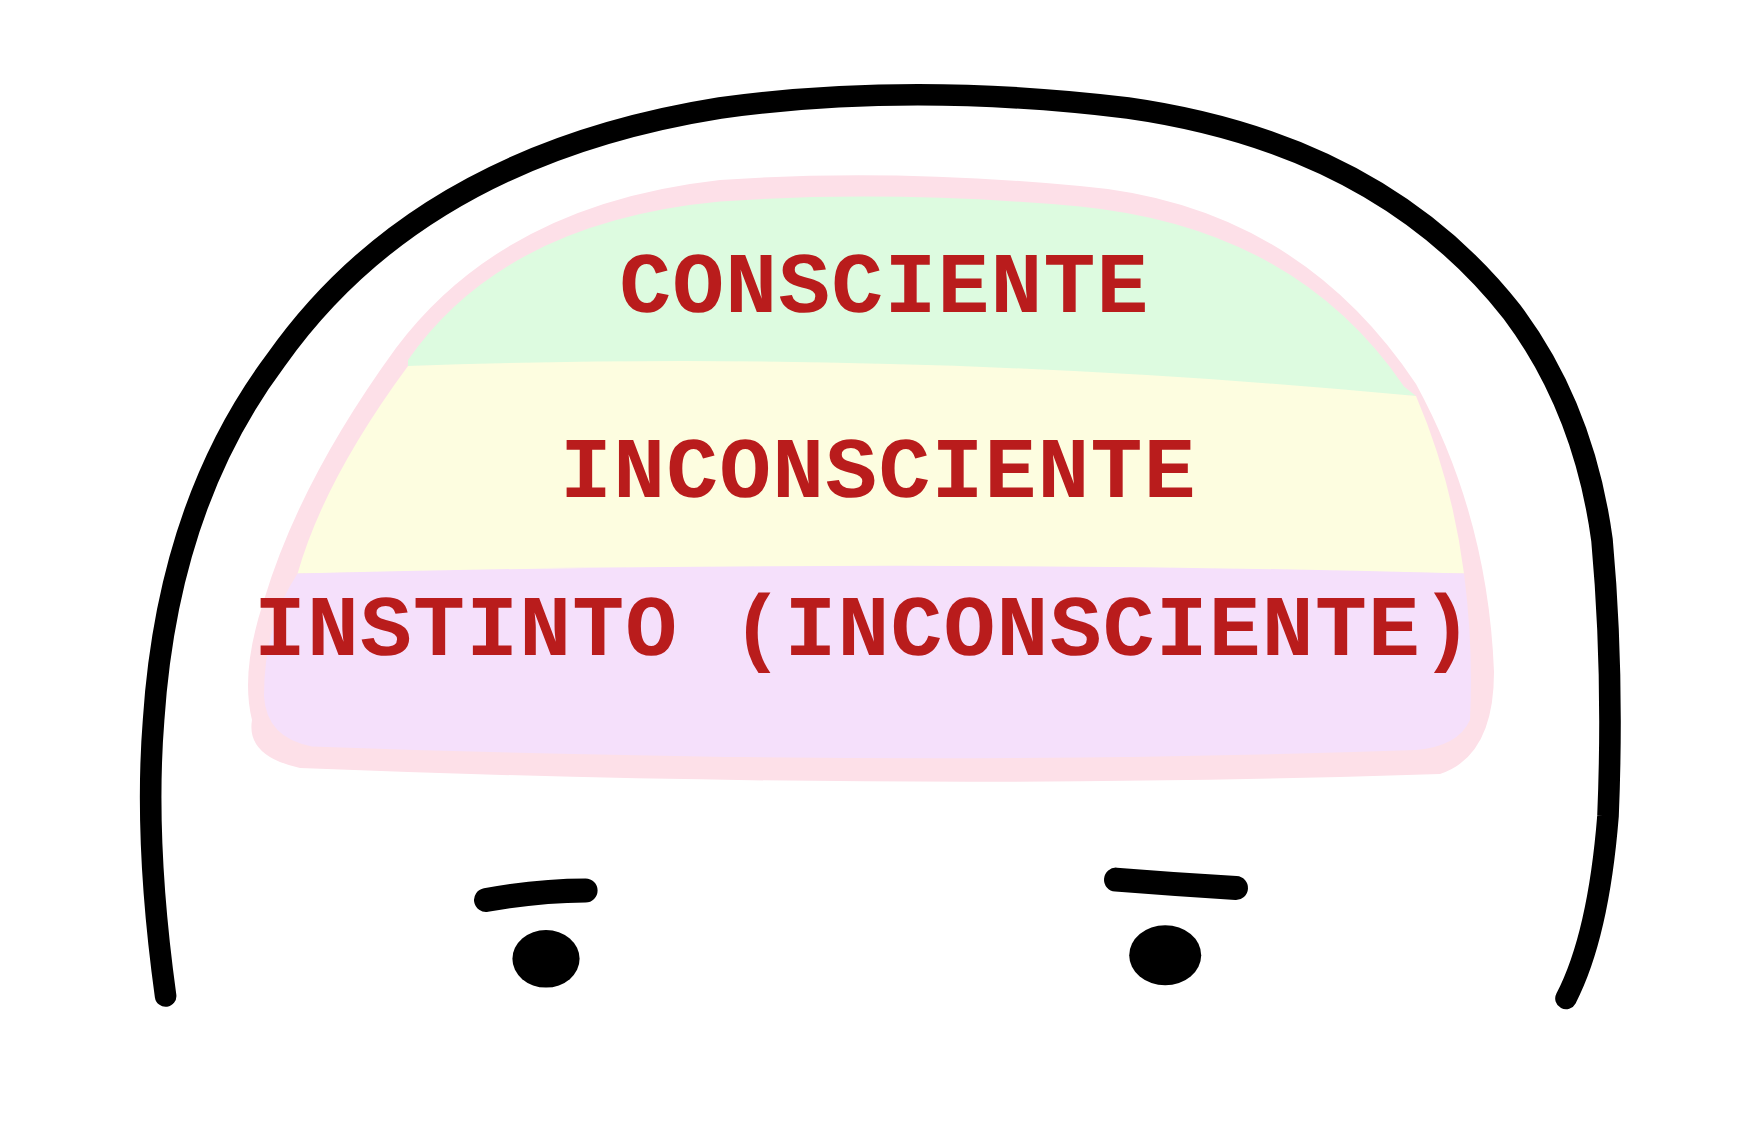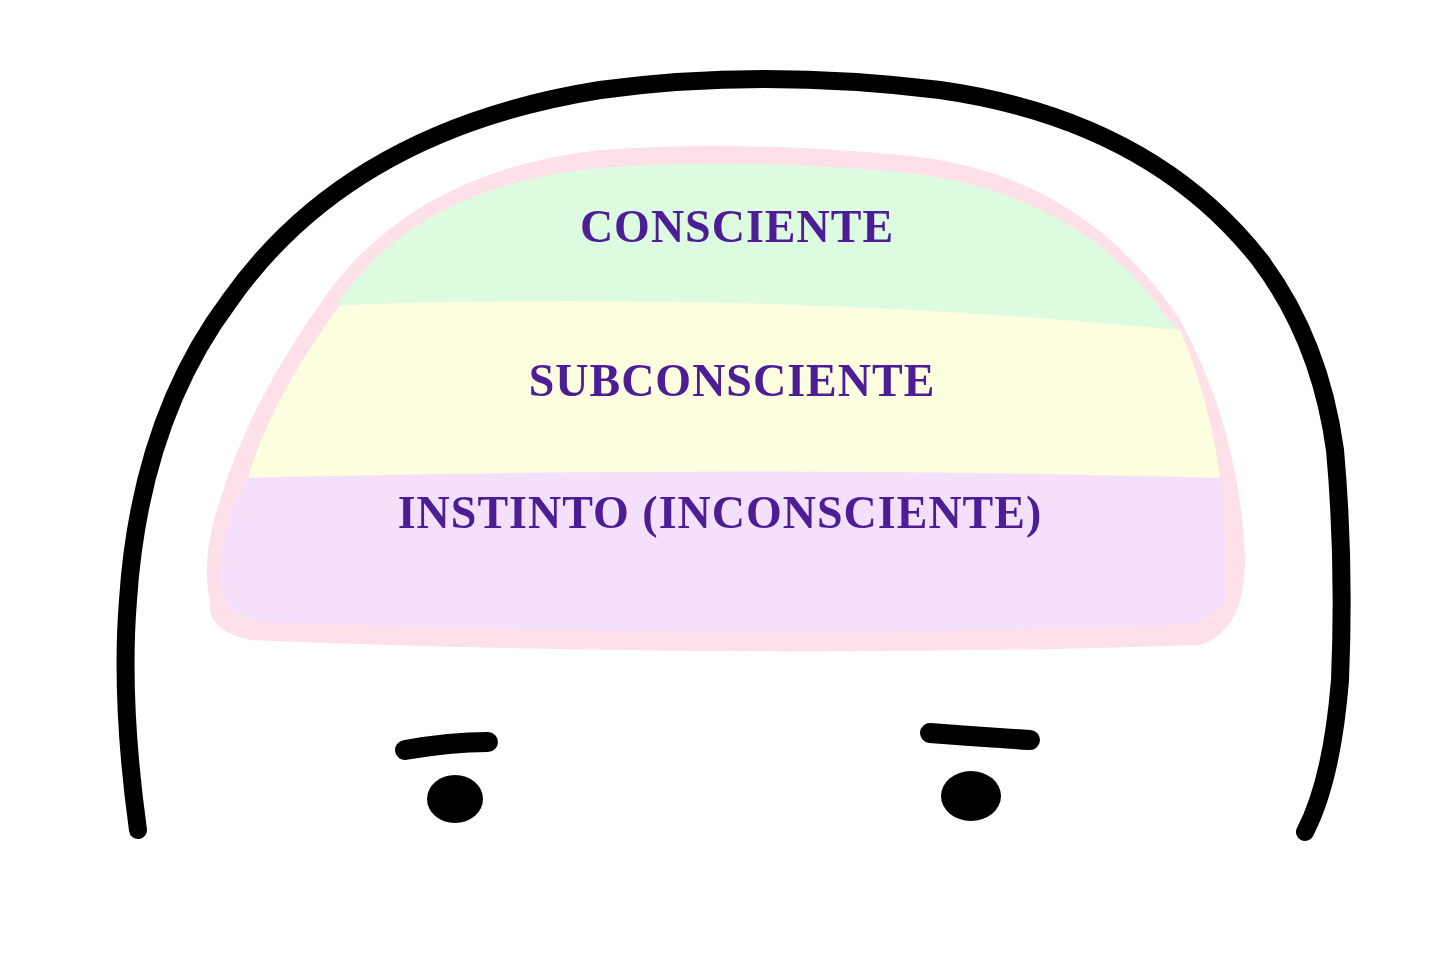--- a/index.html
+++ b/index.html
@@ -1,23 +1,23 @@
 <!DOCTYPE html>
 <html><head>
 <meta charset="utf-8">
 <style>
   html, body { margin: 0; padding: 0; background: #ffffff; }
   body { width: 1456px; height: 956px; position: relative; overflow: hidden; }
   svg { position: absolute; left: 0; top: 0; }
   .label {
     position: absolute;
-    font-family: Liberation Serif, serif;
+    font-family: Liberation Mono, monospace;
     font-weight: bold;
-    color: #4c1d95;
-    font-size: 46px;
+    color: #b91c1c;
+    font-size: 72px;
     letter-spacing: 1px;
     white-space: nowrap;
     transform: translateX(-50%);
   }
 </style>
 </head>
 <body>
 
 <svg width="1456" height="956" viewBox="0 0 1456 956">
 
@@ -32,14 +32,14 @@
   <path d="M138,830 Q120,700 128,600 Q140,420 230,300 Q350,130 600,90 Q760,68 940,90 Q1150,120 1260,260 Q1320,340 1335,450 Q1345,560 1340,680 Q1332,780 1305,832" fill="none" stroke="#000" stroke-width="18" stroke-linecap="round"></path>
 
   <path d="M405,750 Q450,742 488,742" fill="none" stroke="#000" stroke-width="20" stroke-linecap="round"></path>
   <path d="M930,733 Q980,737 1030,740" fill="none" stroke="#000" stroke-width="20" stroke-linecap="round"></path>
 
   <ellipse cx="455" cy="799" rx="28" ry="24" fill="#000"></ellipse>
   <ellipse cx="971" cy="796" rx="30" ry="25" fill="#000"></ellipse>
 </svg>
 
 <div class="label" style="left:737px; top:200px;">CONSCIENTE</div>
-<div class="label" style="left:732px; top:354px;">SUBCONSCIENTE</div>
+<div class="label" style="left:732px; top:354px;">INCONSCIENTE</div>
 <div class="label" style="left:720px; top:486px;">INSTINTO (INCONSCIENTE)</div>
 
 </body></html>

